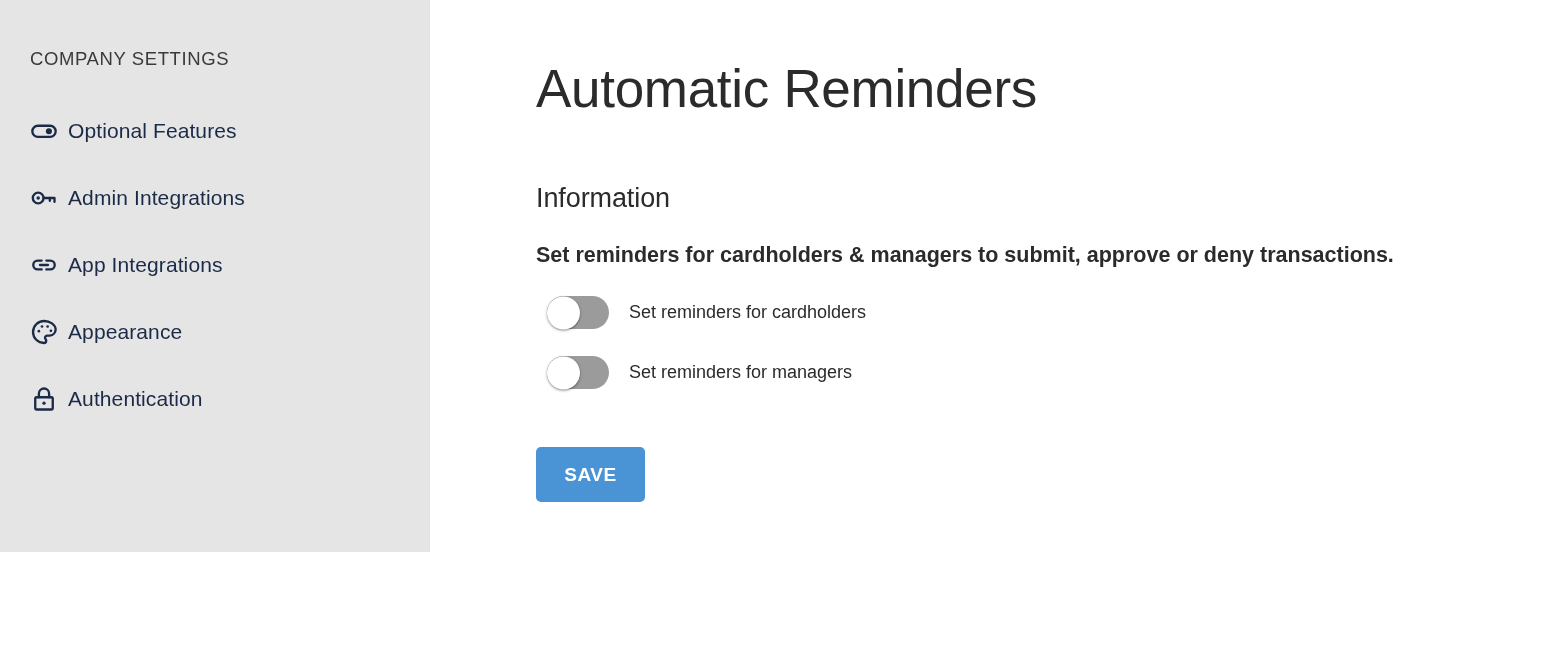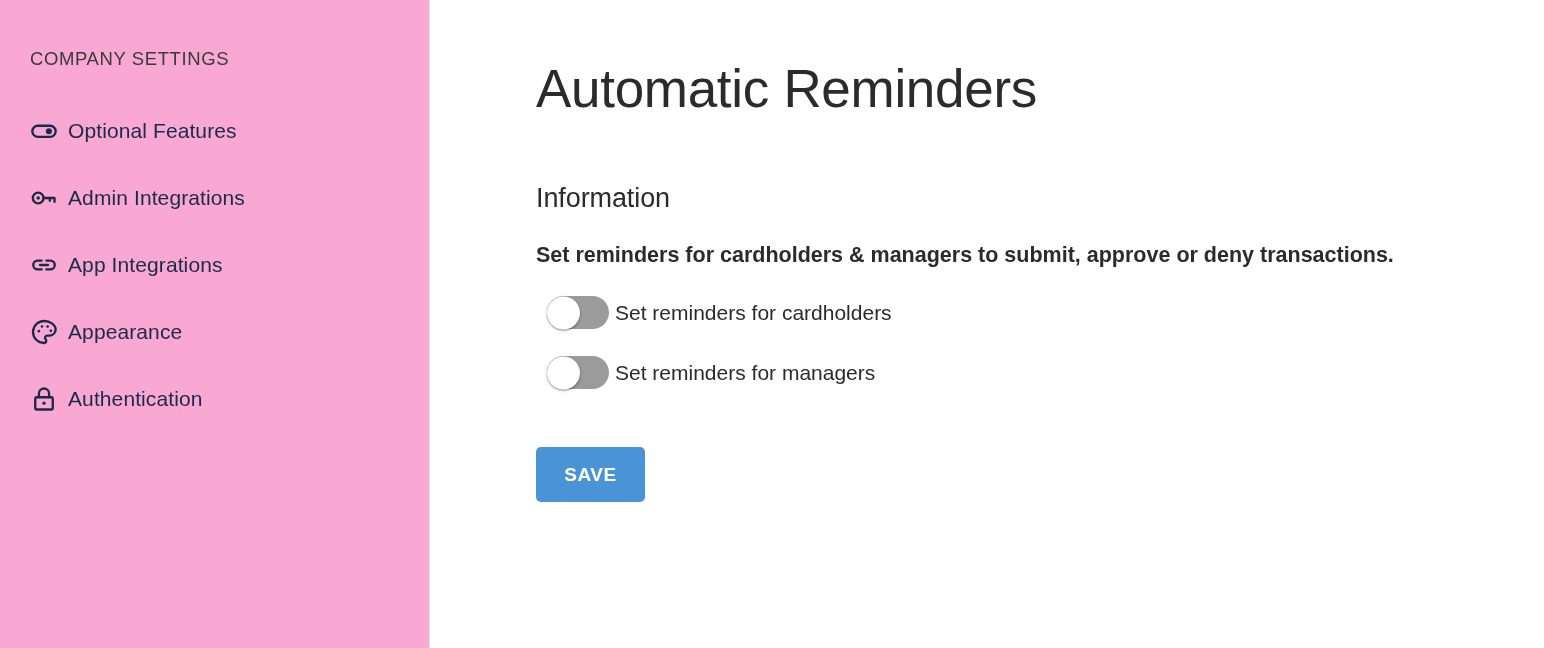--- a/index.html
+++ b/index.html
@@ -18,24 +18,24 @@
   }
   .app {
     display: flex;
     width: 1544px;
     height: 648px;
   }
 
   
   .sidebar {
     width: 430px;
-    height: 648px;
+    height: 552px;
     flex: 0 0 430px;
     border-right: 1px solid #dfe4ee;
-    background: #f9a8d4;
+    background: #e5e5e5;
     padding-top: 0;
     position: relative;
     padding-left: 32px;
   }
   .sidebar-title {
     font-size: 18.5px;
     letter-spacing: 0.6px;
     color: #3a3a3a;
     font-weight: 400;
     padding: 0 0 0 30px;
@@ -145,22 +145,22 @@
     top: 50%;
     left: 0px;
     transform: translateY(-50%);
     width: 33px;
     height: 33px;
     border-radius: 50%;
     background: #ffffff;
     box-shadow: 0 1px 3px rgba(0,0,0,0.32), 0 1px 1px rgba(0,0,0,0.18);
   }
   .toggle-label {
-    margin-left: 6px;
-    font-size: 21px;
+    margin-left: 20px;
+    font-size: 18px;
     color: #2b2b2b;
     font-weight: 400;
     white-space: nowrap;
   }
   .save-button {
     position: absolute;
     left: 106px;
     top: 447px;
     width: 109px;
     height: 55px;

